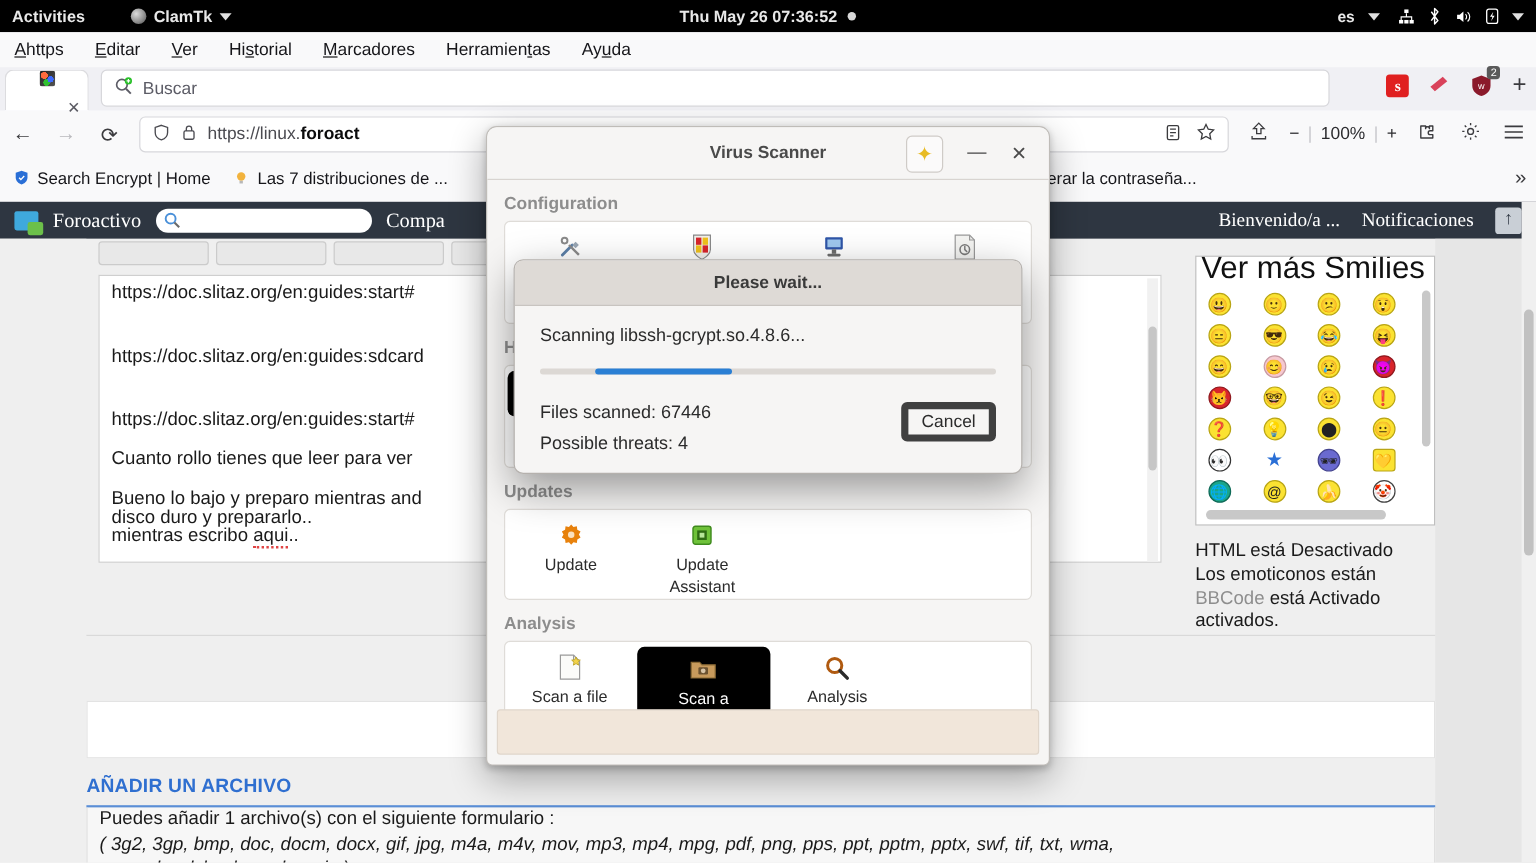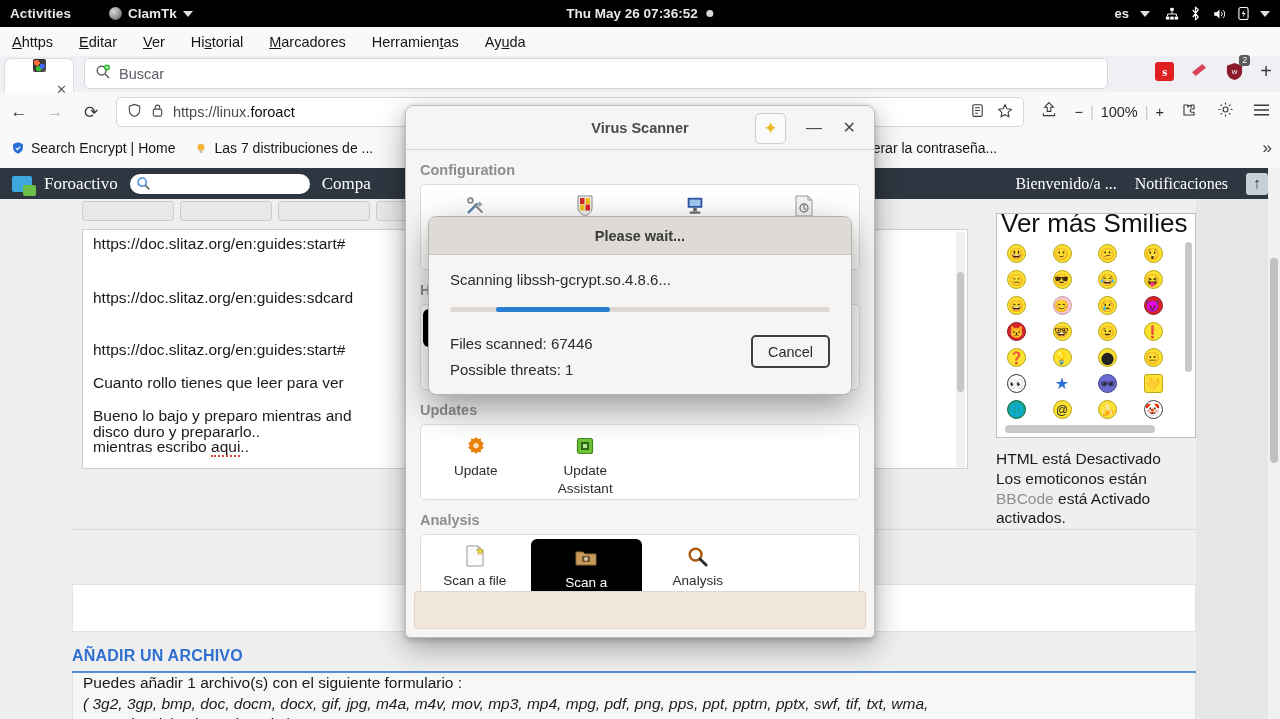--- a/index.html
+++ b/index.html
@@ -81,21 +81,21 @@
 
   .ff-navrow { height:40px; display:flex; align-items:center; padding:0 8px; gap:14px; background:#f9f9fa;}
   .nav-btn { font-size:17px; color:#3b3b3e; width:22px; text-align:center; }
   .nav-btn.dim { color:#b9b9bd; }
   .urlbar {
     flex:1; height:30px; background:#fff; border:1px solid #d7d7db; border-radius:5px;
     display:flex; align-items:center; padding:0 10px; gap:9px; font-size:14.5px; color:#4a4a50;
     min-width:0; overflow:hidden;
   }
   .urlbar .url-text { white-space:nowrap; overflow:hidden; }
-  .urlbar .url-text b { color:#0c0c0d; font-weight:400; }
+  .urlbar .url-text b { color:#0c0c0d; font-weight:700; }
   .urlbar .right-ic { margin-left:auto; display:flex; gap:12px; align-items:center; color:#4a4a50;}
   .zoomgrp { display:flex; align-items:center; gap:7px; font-size:14.5px; color:#2b2b2e; }
   .zoomgrp .sep { color:#c7c7cc; }
 
   .ff-bookmarks { height:32px; display:flex; align-items:center; gap:18px; padding:0 10px;
                   font-size:14px; color:#16161a; background:#f9f9fa; position:relative; }
   .bm { display:flex; align-items:center; gap:6px; white-space:nowrap; }
   .bm .bmi { width:15px; height:15px; display:inline-flex; align-items:center; justify-content:center; }
   .bm-overflow { position:absolute; right:8px; font-size:17px; color:#3b3b3e;}
 
@@ -230,21 +230,21 @@
     display:flex; align-items:center; justify-content:center;
     font-size:14.5px; font-weight:700; color:#3a3a3a;
   }
   .modal-body { padding:16px 21px 0 21px; position:relative; height:141px; }
   .modal-status { font-size:15px; color:#2b2b2b; }
   .progress-track { margin-top:19px; height:5px; background:#dcd8d4; border-radius:3px; }
   .progress-fill { height:5px; background:#2a7fd4; border-radius:3px; }
   .modal-counts { margin-top:19px; font-size:15px; color:#2b2b2b; line-height:1.7; }
   .modal-cancel {
     position:absolute; right:21px; bottom:28px; width:79px; height:33px;
-    background:#f6f5f4; border:2px solid #404040; border-radius:5px;
+    background:#f6f5f4; border:6px solid #404040; border-radius:5px;
     display:flex; align-items:center; justify-content:center; font-size:14.5px; color:#2b2b2b;
   }
 </style>
 </head>
 <body>
 
 <div id="screen">
 
   <div class="gnome-bar">
     <div class="gnome-activities">Activities</div>
@@ -694,19 +694,19 @@
     <div class="modal-head">
       <span>Please wait...</span>
     </div>
     <div class="modal-body">
       <div class="modal-status">Scanning libssh-gcrypt.so.4.8.6...</div>
       <div class="progress-track">
         <div class="progress-fill" id="pbar" style="width: 30%; margin-left: 12%; background: rgb(42, 127, 212);"></div>
       </div>
       <div class="modal-counts">
         <div>Files scanned: 67446</div>
-        <div>Possible threats: 1</div>
+        <div>Possible threats: 4</div>
       </div>
       <div class="modal-cancel">Cancel</div>
     </div>
   </div>
 
 </div>
 
 </body></html>

